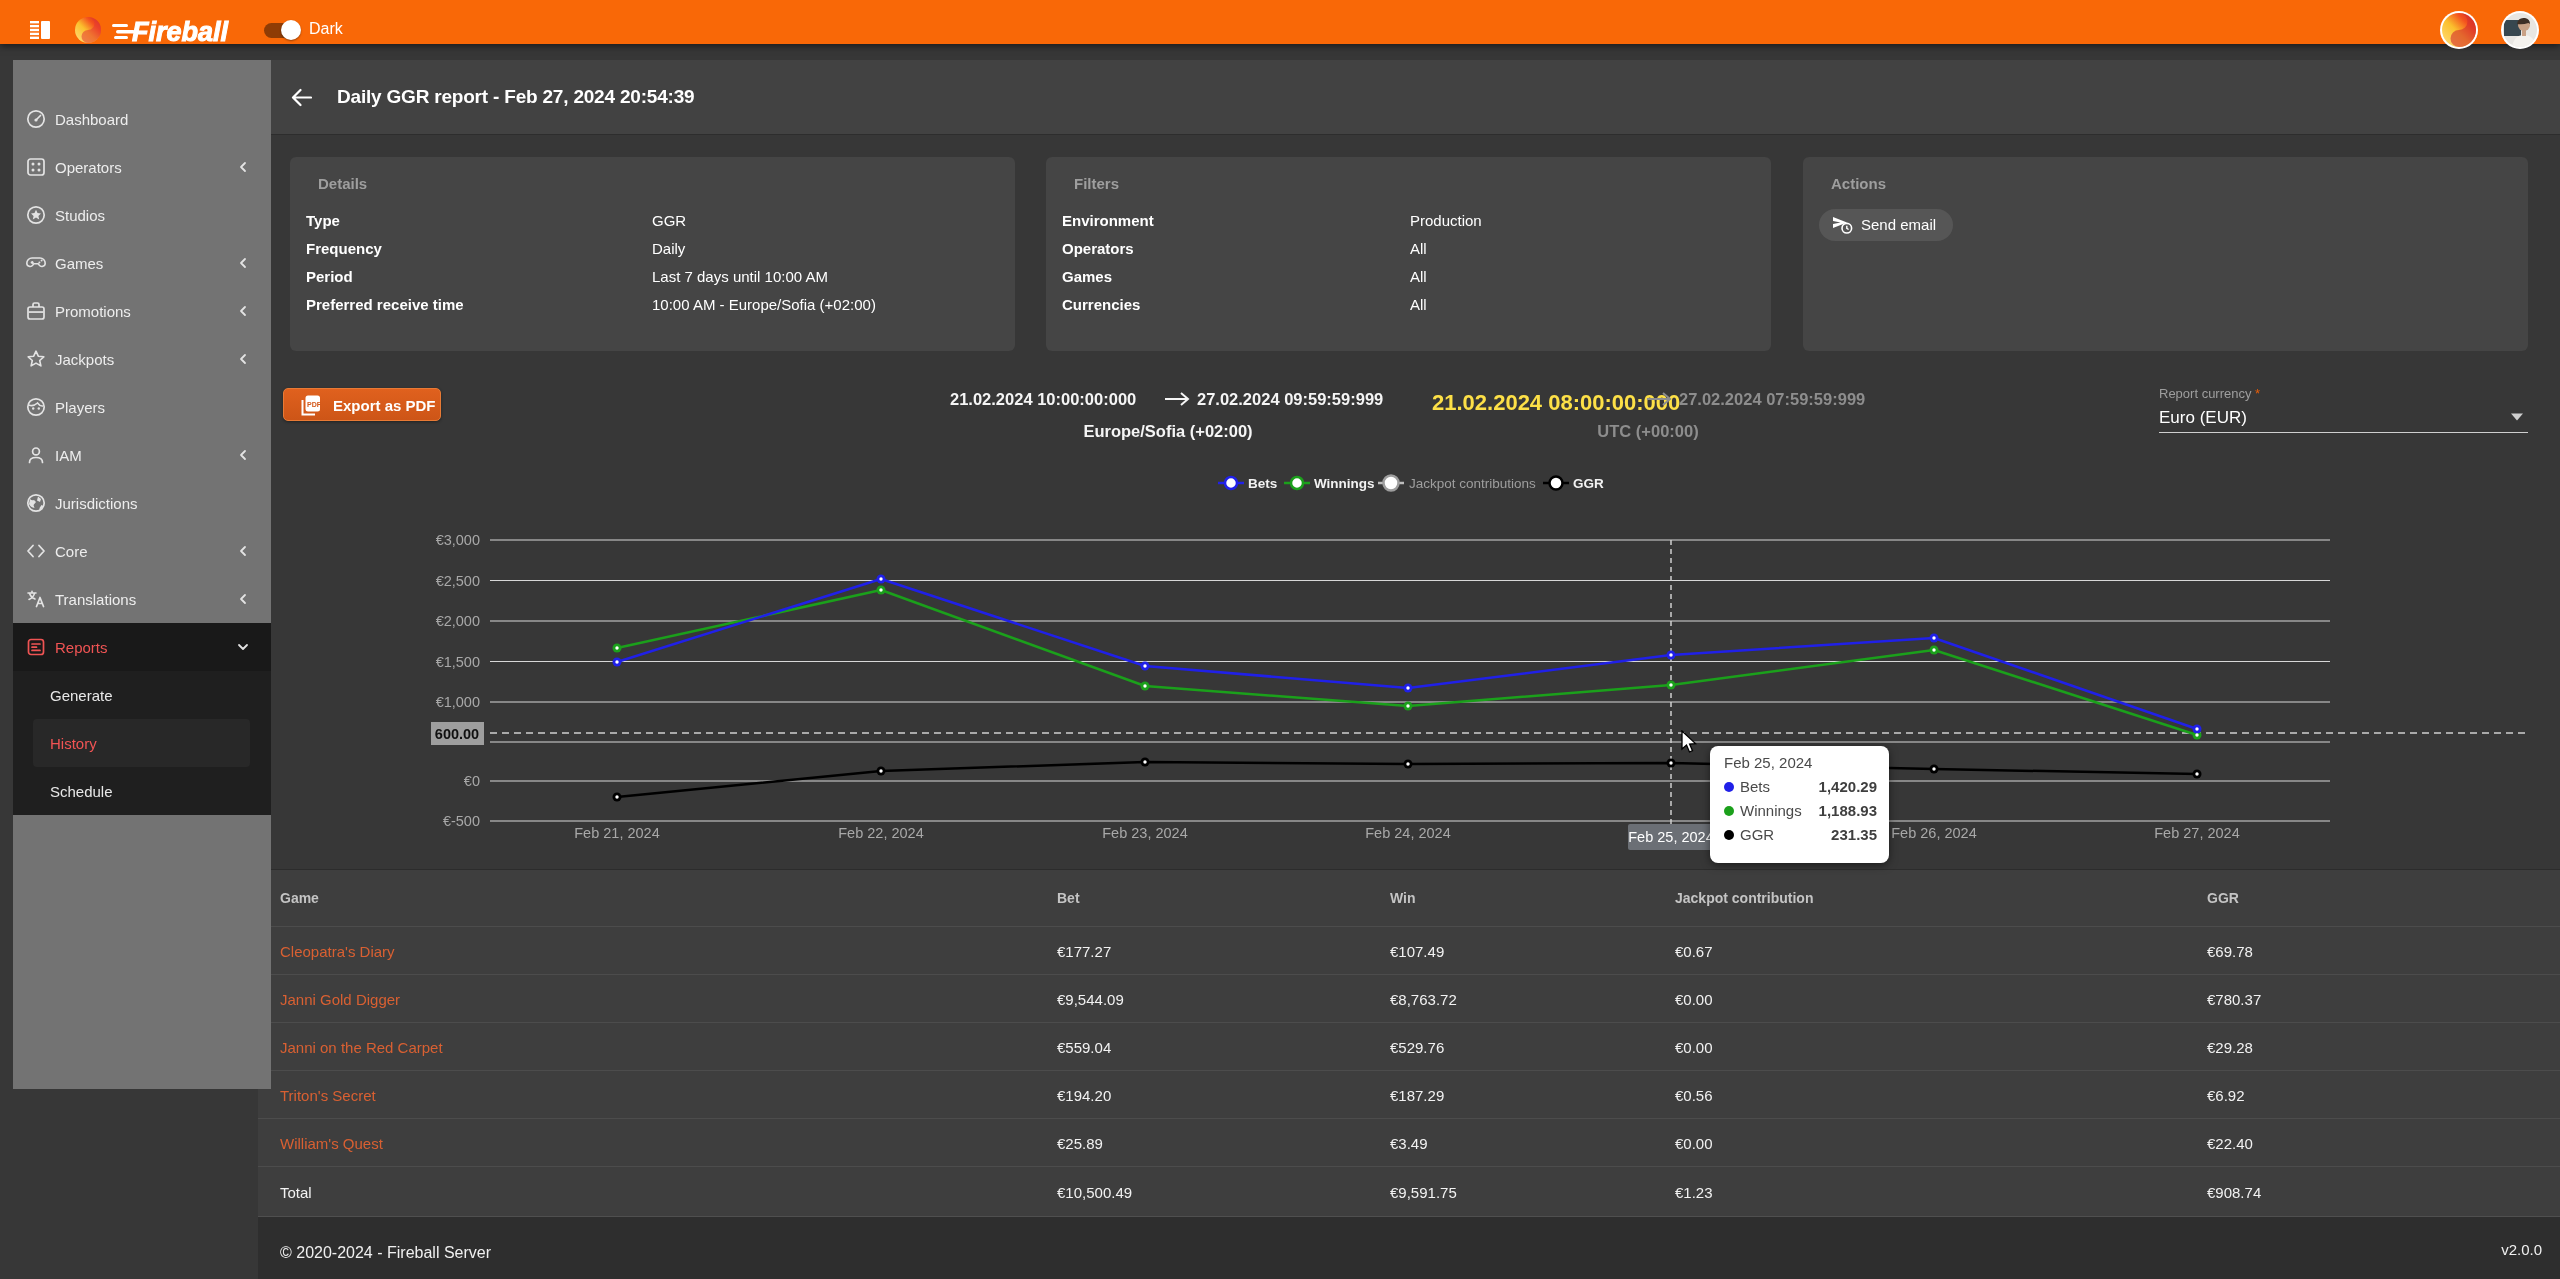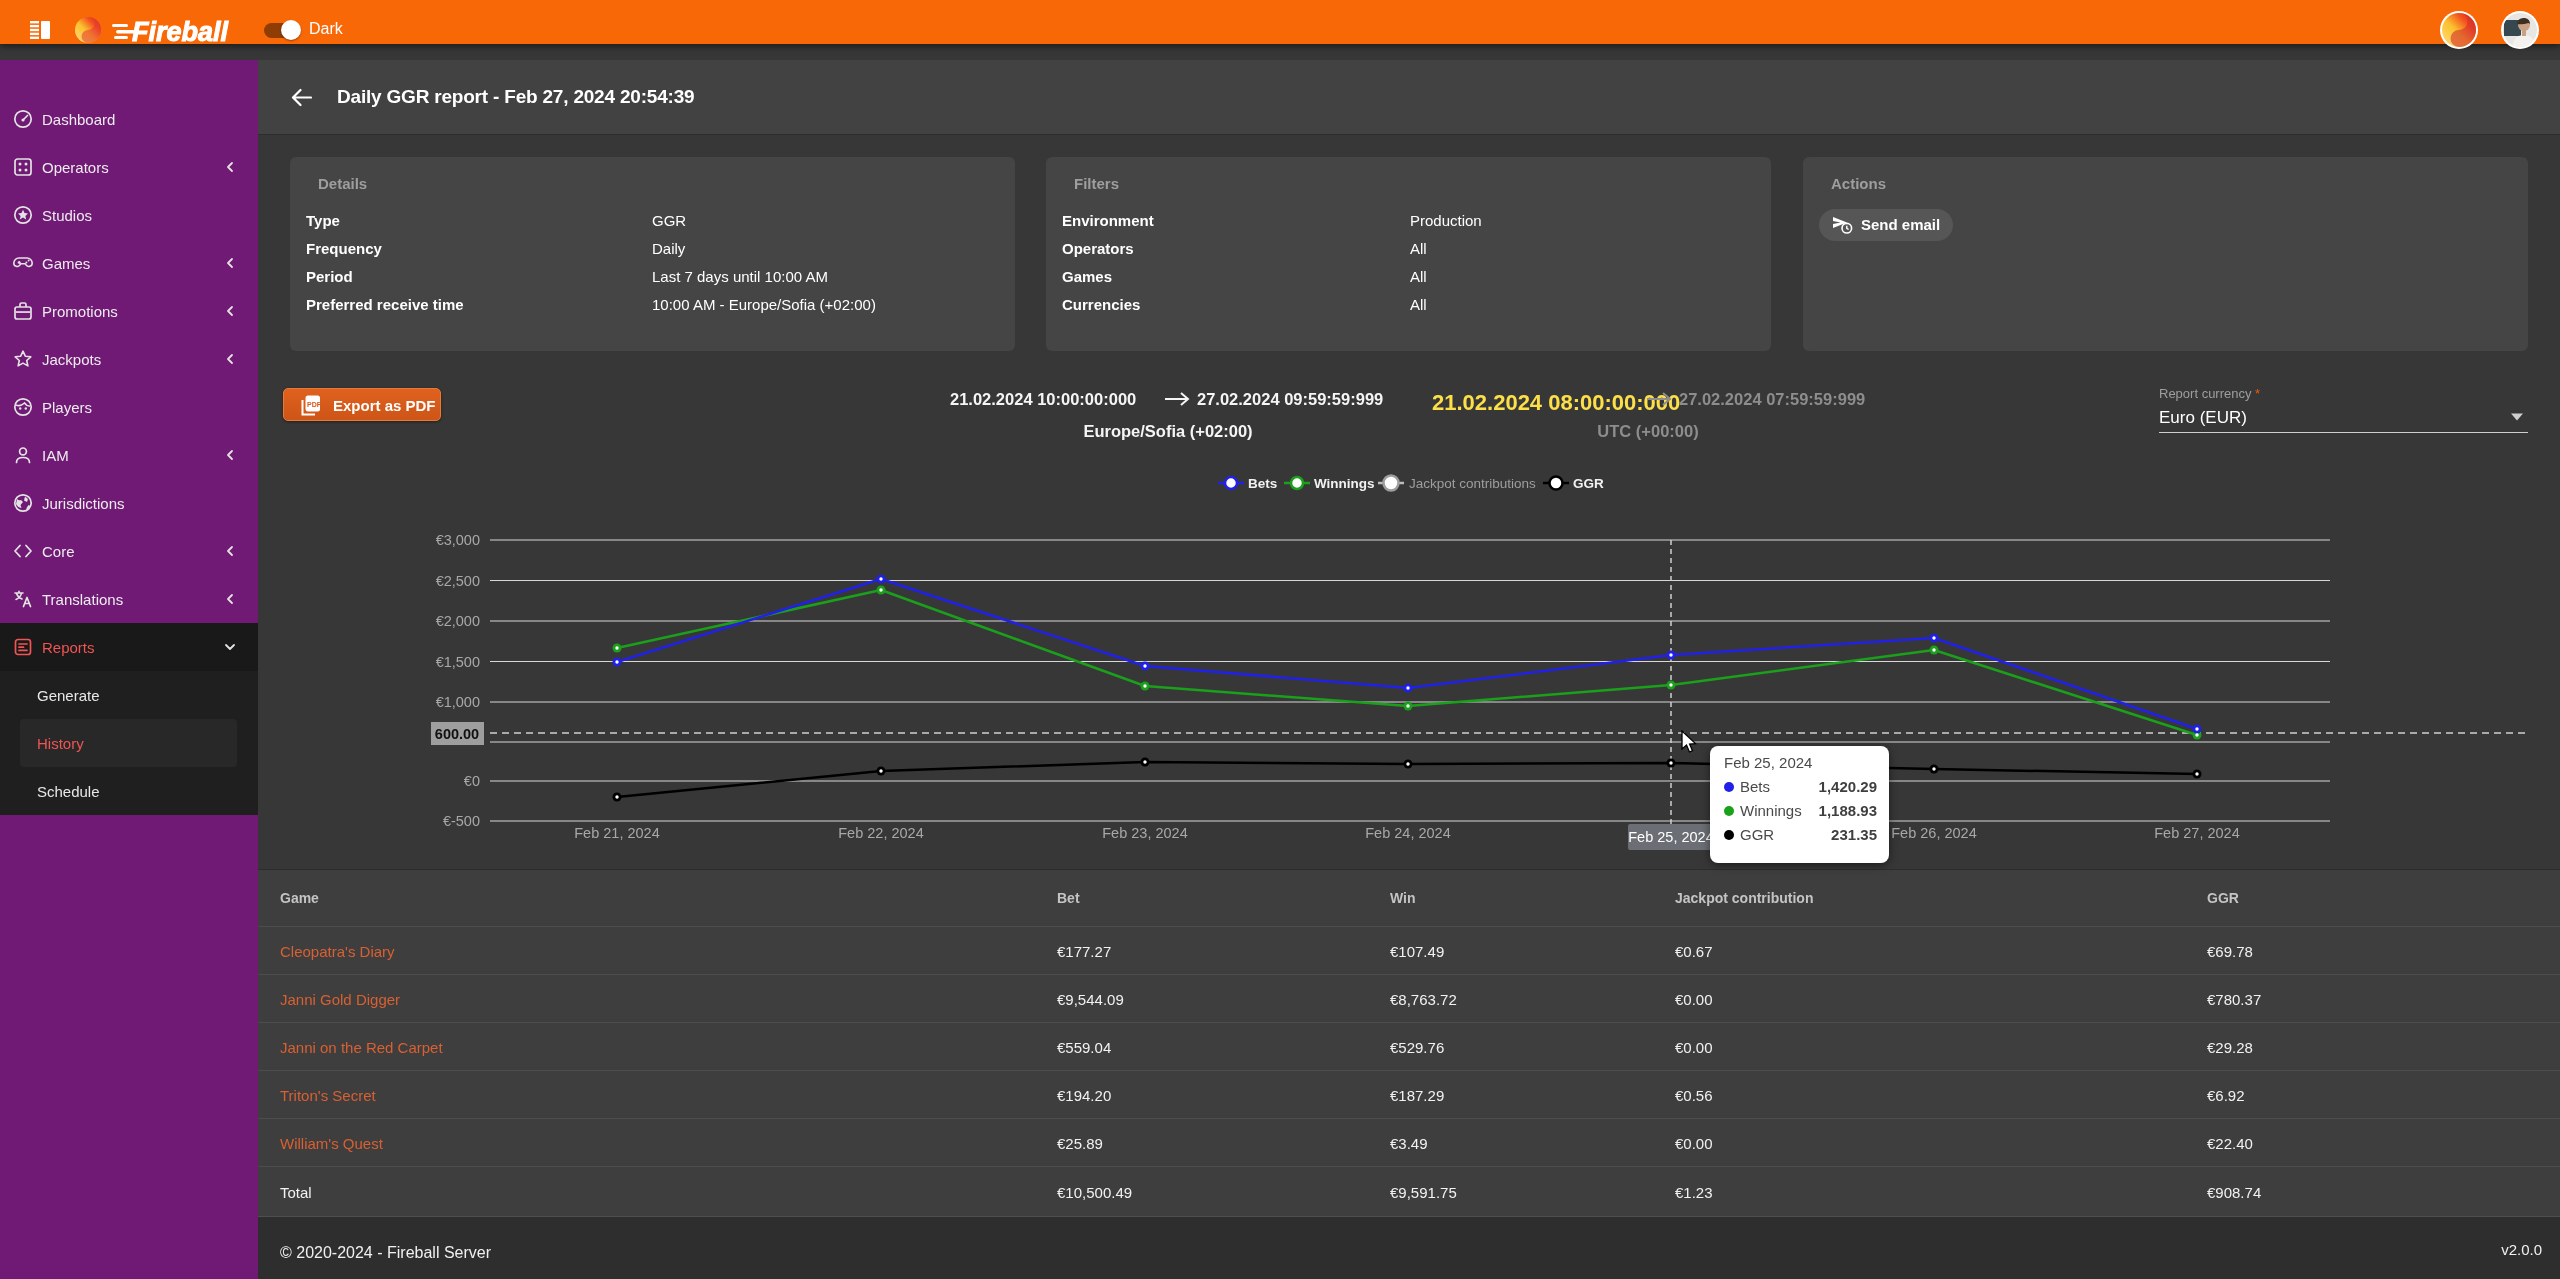--- a/index.html
+++ b/index.html
@@ -2,21 +2,21 @@
 <html><head>
 <meta charset="utf-8">
 <style>
   * { margin:0; padding:0; box-sizing:border-box; }
   html,body { width:2560px; height:1279px; overflow:hidden; background:#373737;
     font-family:"Liberation Sans", sans-serif; }
   .abs { position:absolute; }
   
   #topbar { position:absolute; left:0; top:0; width:2560px; height:44px; background:#f96807; z-index:30; box-shadow:0 2px 7px rgba(0,0,0,.55); }
   
-  #sidebar { position:absolute; left:0; top:60px; width:258px; height:1219px; background:#701a75; z-index:20; }
+  #sidebar { position:absolute; left:13px; top:60px; width:258px; height:1029px; background:#737373; z-index:20; }
   .mi { position:absolute; left:0; width:258px; height:48px; color:#ededed; font-size:15px; }
   .mi .lbl { position:absolute; left:42px; top:50%; transform:translateY(-50%); }
   .mi .ic { position:absolute; left:13px; top:50%; transform:translateY(-50%); width:20px; height:20px; }
   .mi .chev { position:absolute; right:22px; top:50%; transform:translateY(-50%); width:12px; height:12px; }
   
   #main { position:absolute; left:258px; top:60px; width:2302px; height:1219px; background:#373737; }
   #titlebar { position:absolute; left:0; top:0; width:2302px; height:74px; background:#424242; box-shadow:0 1px 0 #2d2d2d; }
   #titlebar h1 { position:absolute; left:79px; top:26px; font-size:19px; color:#fff; font-weight:bold; letter-spacing:-0.2px; }
   .card { position:absolute; background:#454545; border-radius:6px; }
   .card .ctitle { position:absolute; left:28px; top:18px; font-size:15px; font-weight:bold; color:#9e9e9e; }
@@ -243,21 +243,21 @@
       <div class="frow" style="left:364px;top:139px;">All</div>
     </div>
     <div class="card" style="left:1545px;top:97px;width:725px;height:194px;">
       <div class="ctitle">Actions</div>
       <div class="abs" style="left:16px;top:52px;width:134px;height:32px;background:#565656;border-radius:16px;color:#fff;">
         <svg class="abs" style="left:13px;top:6px;" width="22" height="20" viewBox="0 0 22 20">
           <path d="M1 2 L15 7.5 L1 13 L1 9 L8.5 7.5 L1 6 Z" fill="#fff"></path>
           <circle cx="14.8" cy="13.2" r="4.8" fill="#565656" stroke="#fff" stroke-width="1.6"></circle>
           <path d="M14.8 10.8 V13.4 L16.6 14.5" fill="none" stroke="#fff" stroke-width="1.4"></path>
         </svg>
-        <span class="abs" style="left:42px;top:7px;font-size:15px;font-weight:bold;">Send email</span>
+        <span class="abs" style="left:42px;top:7px;font-size:15px;font-weight:normal;">Send email</span>
       </div>
     </div>
   </div>
   <div id="chartzone">
 
     <div class="abs" style="left:25px;top:328px;width:158px;height:33px;background:linear-gradient(#e0611e,#cd5517);border:1px solid #e87a35;border-radius:5px;box-shadow:0 1px 3px rgba(0,0,0,.4);">
       <svg class="abs" style="left:15px;top:5px;" width="24" height="23" viewBox="0 0 24 23">
         <path d="M3.5 6 V20.5 H16" fill="none" stroke="#fff" stroke-width="2"></path>
         <rect x="6.5" y="1.5" width="14.5" height="16" rx="2.5" fill="#fff"></rect>
         <text x="8" y="12.5" font-size="7" font-weight="bold" fill="#d4581a" font-family="Liberation Sans">PDF</text>

